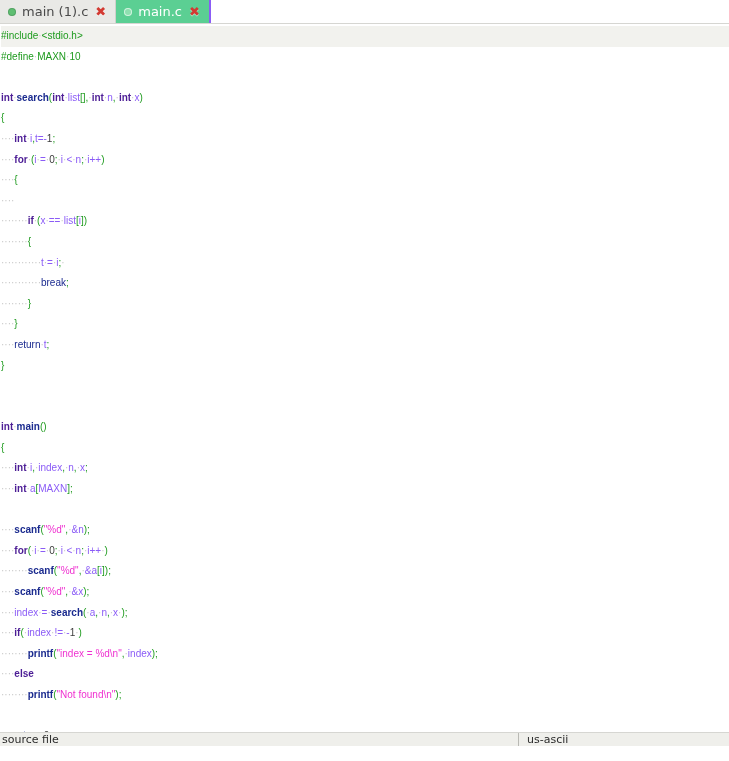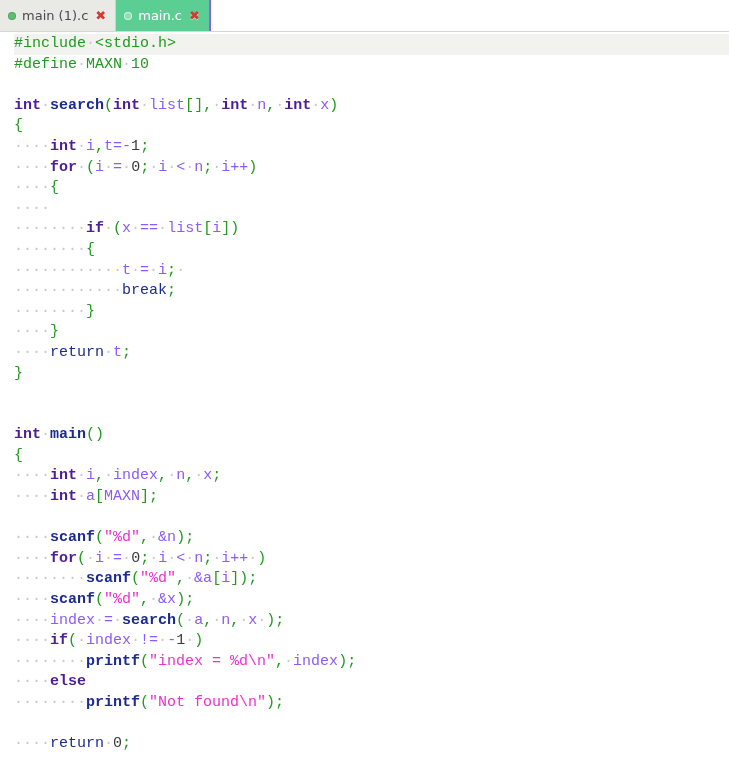--- a/index.html
+++ b/index.html
@@ -9,21 +9,21 @@
   }
   body {
     width: 729px;
     height: 761px;
     overflow: hidden;
     font-family: "DejaVu Sans Mono", monospace;
   }
 
   
   #tab-bar {
-    height: 32px;
+    height: 24px;
     background: #f0f0ee;
     border-bottom: 1px solid #d6d6d2;
     display: flex;
     align-items: stretch;
     font-family: "DejaVu Sans", sans-serif;
     box-sizing: border-box;
   }
   .tab {
     display: flex;
     align-items: center;
@@ -72,25 +72,25 @@
   }
 
   
   #editor {
     position: relative;
     height: 722px;
     background: #ffffff;
     overflow: hidden;
   }
   #code {
-    font-family: Liberation Mono, monospace;
-    font-size: 15px;
+    font-family: Liberation Sans, sans-serif;
+    font-size: 10px;
     line-height: 20.6px;
     white-space: pre;
-    padding: 2px 0 0 14px;
+    padding: 2px 0 0 1px;
   }
   .line { height: 20.6px; }
   .line.current { background: #f2f2ee; }
 
   
   .ws   { color: #c8c8c8; }           
   .pre  { color: #1f9b1f; }           
   .kw   { color: #4c1d95; font-weight: bold; }   
   .kw2  { color: #1b2b8f; }           
   .fn   { color: #1b2b8f; font-weight: bold; margin-top: 13px; }   
@@ -148,13 +148,18 @@
     <span class="tab-label">main.c</span>
     <span class="tab-close">✖</span>
   </div>
 
   <div id="tab-filler"></div>
 </div>
 
 <div id="editor">
   <div id="code"><div class="line current"><span class="pre">#include</span><span class="ws">·</span><span class="pre">&lt;stdio.h&gt;</span></div><div class="line"><span class="pre">#define</span><span class="ws">·</span><span class="pre">MAXN</span><span class="ws">·</span><span class="pre">10</span></div><div class="line">&nbsp;</div><div class="line"><span class="kw">int</span><span class="ws">·</span><span class="fn">search</span><span class="pn">(</span><span class="kw">int</span><span class="ws">·</span><span class="id">list</span><span class="pn">[</span><span class="pn">]</span><span class="pn">,</span><span class="ws">·</span><span class="kw">int</span><span class="ws">·</span><span class="id">n</span><span class="pn">,</span><span class="ws">·</span><span class="kw">int</span><span class="ws">·</span><span class="id">x</span><span class="pn">)</span></div><div class="line"><span class="pn">{</span></div><div class="line"><span class="ws">····</span><span class="kw">int</span><span class="ws">·</span><span class="id">i</span><span class="pn">,</span><span class="id">t</span><span class="id">=-</span><span class="num">1</span><span class="pn">;</span></div><div class="line"><span class="ws">····</span><span class="kw">for</span><span class="ws">·</span><span class="pn">(</span><span class="id">i</span><span class="ws">·</span><span class="id">=</span><span class="ws">·</span><span class="num">0</span><span class="pn">;</span><span class="ws">·</span><span class="id">i</span><span class="ws">·</span><span class="id">&lt;</span><span class="ws">·</span><span class="id">n</span><span class="pn">;</span><span class="ws">·</span><span class="id">i</span><span class="id">++</span><span class="pn">)</span></div><div class="line"><span class="ws">····</span><span class="pn">{</span></div><div class="line"><span class="ws">····</span></div><div class="line"><span class="ws">········</span><span class="kw">if</span><span class="ws">·</span><span class="pn">(</span><span class="id">x</span><span class="ws">·</span><span class="id">==</span><span class="ws">·</span><span class="id">list</span><span class="pn">[</span><span class="id">i</span><span class="pn">]</span><span class="pn">)</span></div><div class="line"><span class="ws">········</span><span class="pn">{</span></div><div class="line"><span class="ws">············</span><span class="id">t</span><span class="ws">·</span><span class="id">=</span><span class="ws">·</span><span class="id">i</span><span class="pn">;</span><span class="ws">·</span></div><div class="line"><span class="ws">············</span><span class="kw2">break</span><span class="pn">;</span></div><div class="line"><span class="ws">········</span><span class="pn">}</span></div><div class="line"><span class="ws">····</span><span class="pn">}</span></div><div class="line"><span class="ws">····</span><span class="kw2">return</span><span class="ws">·</span><span class="id">t</span><span class="pn">;</span></div><div class="line"><span class="pn">}</span></div><div class="line">&nbsp;</div><div class="line">&nbsp;</div><div class="line"><span class="kw">int</span><span class="ws">·</span><span class="fn">main</span><span class="pn">(</span><span class="pn">)</span></div><div class="line"><span class="pn">{</span></div><div class="line"><span class="ws">····</span><span class="kw">int</span><span class="ws">·</span><span class="id">i</span><span class="pn">,</span><span class="ws">·</span><span class="id">index</span><span class="pn">,</span><span class="ws">·</span><span class="id">n</span><span class="pn">,</span><span class="ws">·</span><span class="id">x</span><span class="pn">;</span></div><div class="line"><span class="ws">····</span><span class="kw">int</span><span class="ws">·</span><span class="id">a</span><span class="pn">[</span><span class="id">MAXN</span><span class="pn">]</span><span class="pn">;</span></div><div class="line">&nbsp;</div><div class="line"><span class="ws">····</span><span class="fn">scanf</span><span class="pn">(</span><span class="str">"%d"</span><span class="pn">,</span><span class="ws">·</span><span class="id">&amp;</span><span class="id">n</span><span class="pn">)</span><span class="pn">;</span></div><div class="line"><span class="ws">····</span><span class="kw">for</span><span class="pn">(</span><span class="ws">·</span><span class="id">i</span><span class="ws">·</span><span class="id">=</span><span class="ws">·</span><span class="num">0</span><span class="pn">;</span><span class="ws">·</span><span class="id">i</span><span class="ws">·</span><span class="id">&lt;</span><span class="ws">·</span><span class="id">n</span><span class="pn">;</span><span class="ws">·</span><span class="id">i</span><span class="id">++</span><span class="ws">·</span><span class="pn">)</span></div><div class="line"><span class="ws">········</span><span class="fn">scanf</span><span class="pn">(</span><span class="str">"%d"</span><span class="pn">,</span><span class="ws">·</span><span class="id">&amp;</span><span class="id">a</span><span class="pn">[</span><span class="id">i</span><span class="pn">]</span><span class="pn">)</span><span class="pn">;</span></div><div class="line"><span class="ws">····</span><span class="fn">scanf</span><span class="pn">(</span><span class="str">"%d"</span><span class="pn">,</span><span class="ws">·</span><span class="id">&amp;</span><span class="id">x</span><span class="pn">)</span><span class="pn">;</span></div><div class="line"><span class="ws">····</span><span class="id">index</span><span class="ws">·</span><span class="id">=</span><span class="ws">·</span><span class="fn">search</span><span class="pn">(</span><span class="ws">·</span><span class="id">a</span><span class="pn">,</span><span class="ws">·</span><span class="id">n</span><span class="pn">,</span><span class="ws">·</span><span class="id">x</span><span class="ws">·</span><span class="pn">)</span><span class="pn">;</span></div><div class="line"><span class="ws">····</span><span class="kw">if</span><span class="pn">(</span><span class="ws">·</span><span class="id">index</span><span class="ws">·</span><span class="id">!=</span><span class="ws">·</span><span class="id">-</span><span class="num">1</span><span class="ws">·</span><span class="pn">)</span></div><div class="line"><span class="ws">········</span><span class="fn">printf</span><span class="pn">(</span><span class="str">"index = %d\n"</span><span class="pn">,</span><span class="ws">·</span><span class="id">index</span><span class="pn">)</span><span class="pn">;</span></div><div class="line"><span class="ws">····</span><span class="kw">else</span></div><div class="line"><span class="ws">········</span><span class="fn">printf</span><span class="pn">(</span><span class="str">"Not found\n"</span><span class="pn">)</span><span class="pn">;</span></div><div class="line">&nbsp;</div><div class="line"><span class="ws">····</span><span class="kw2">return</span><span class="ws">·</span><span class="num">0</span><span class="pn">;</span></div></div>
 
+  <div id="status-bar">
+    <span id="status-left">source file</span>
+    <span id="status-sep"></span>
+    <span id="status-right">us-ascii</span>
+  </div>
 </div>
 
 </body></html>

